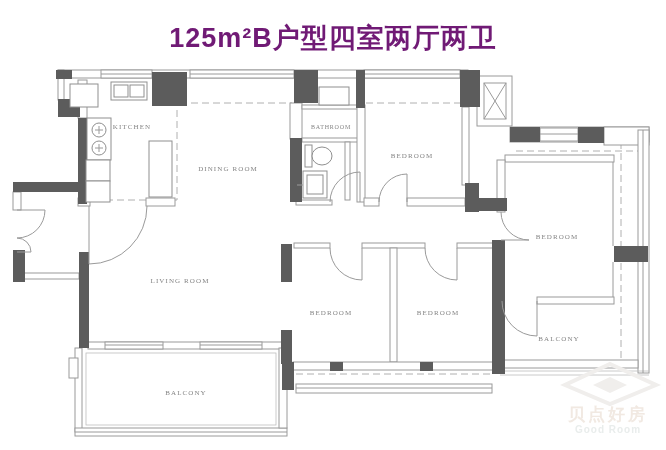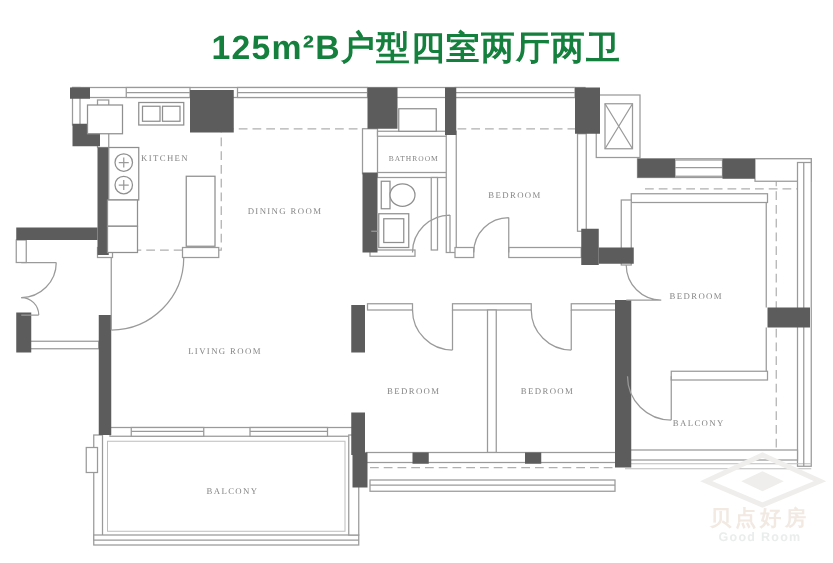--- a/index.html
+++ b/index.html
@@ -1,19 +1,19 @@
 <!DOCTYPE html>
 <html><head>
 <meta charset="utf-8">
 <style>
   html,body{margin:0;padding:0;background:#fff;}
   .canvas{position:relative;width:666px;height:450px;background:#ffffff;overflow:hidden;
           font-family:"Liberation Sans",sans-serif;}
   .title{position:absolute;top:20px;left:0;right:0;text-align:center;
-         font-weight:700;font-size:27px;color:#15803d;letter-spacing:1px;}
+         font-weight:700;font-size:27px;color:#701a75;letter-spacing:1px;}
   .plan-svg{position:absolute;left:0;top:0;width:666px;height:450px;}
   
   .wd{fill:#5c5c5c;stroke:none;}
   .wl{fill:#ffffff;stroke:#9a9a9a;stroke-width:1;}
   .ln{stroke:#9a9a9a;stroke-width:1;fill:none;}
   .thin{stroke:#bdbdbd;stroke-width:0.8;fill:none;}
   .dash{stroke:#b0b0b0;stroke-width:1;fill:none;stroke-dasharray:7 4;}
   .fx{fill:#ffffff;stroke:#8f8f8f;stroke-width:1;}
   .arc{stroke:#9a9a9a;stroke-width:1;fill:none;}
   .room-label{font-family:"Liberation Serif",serif;font-size:7px;fill:#858585;

